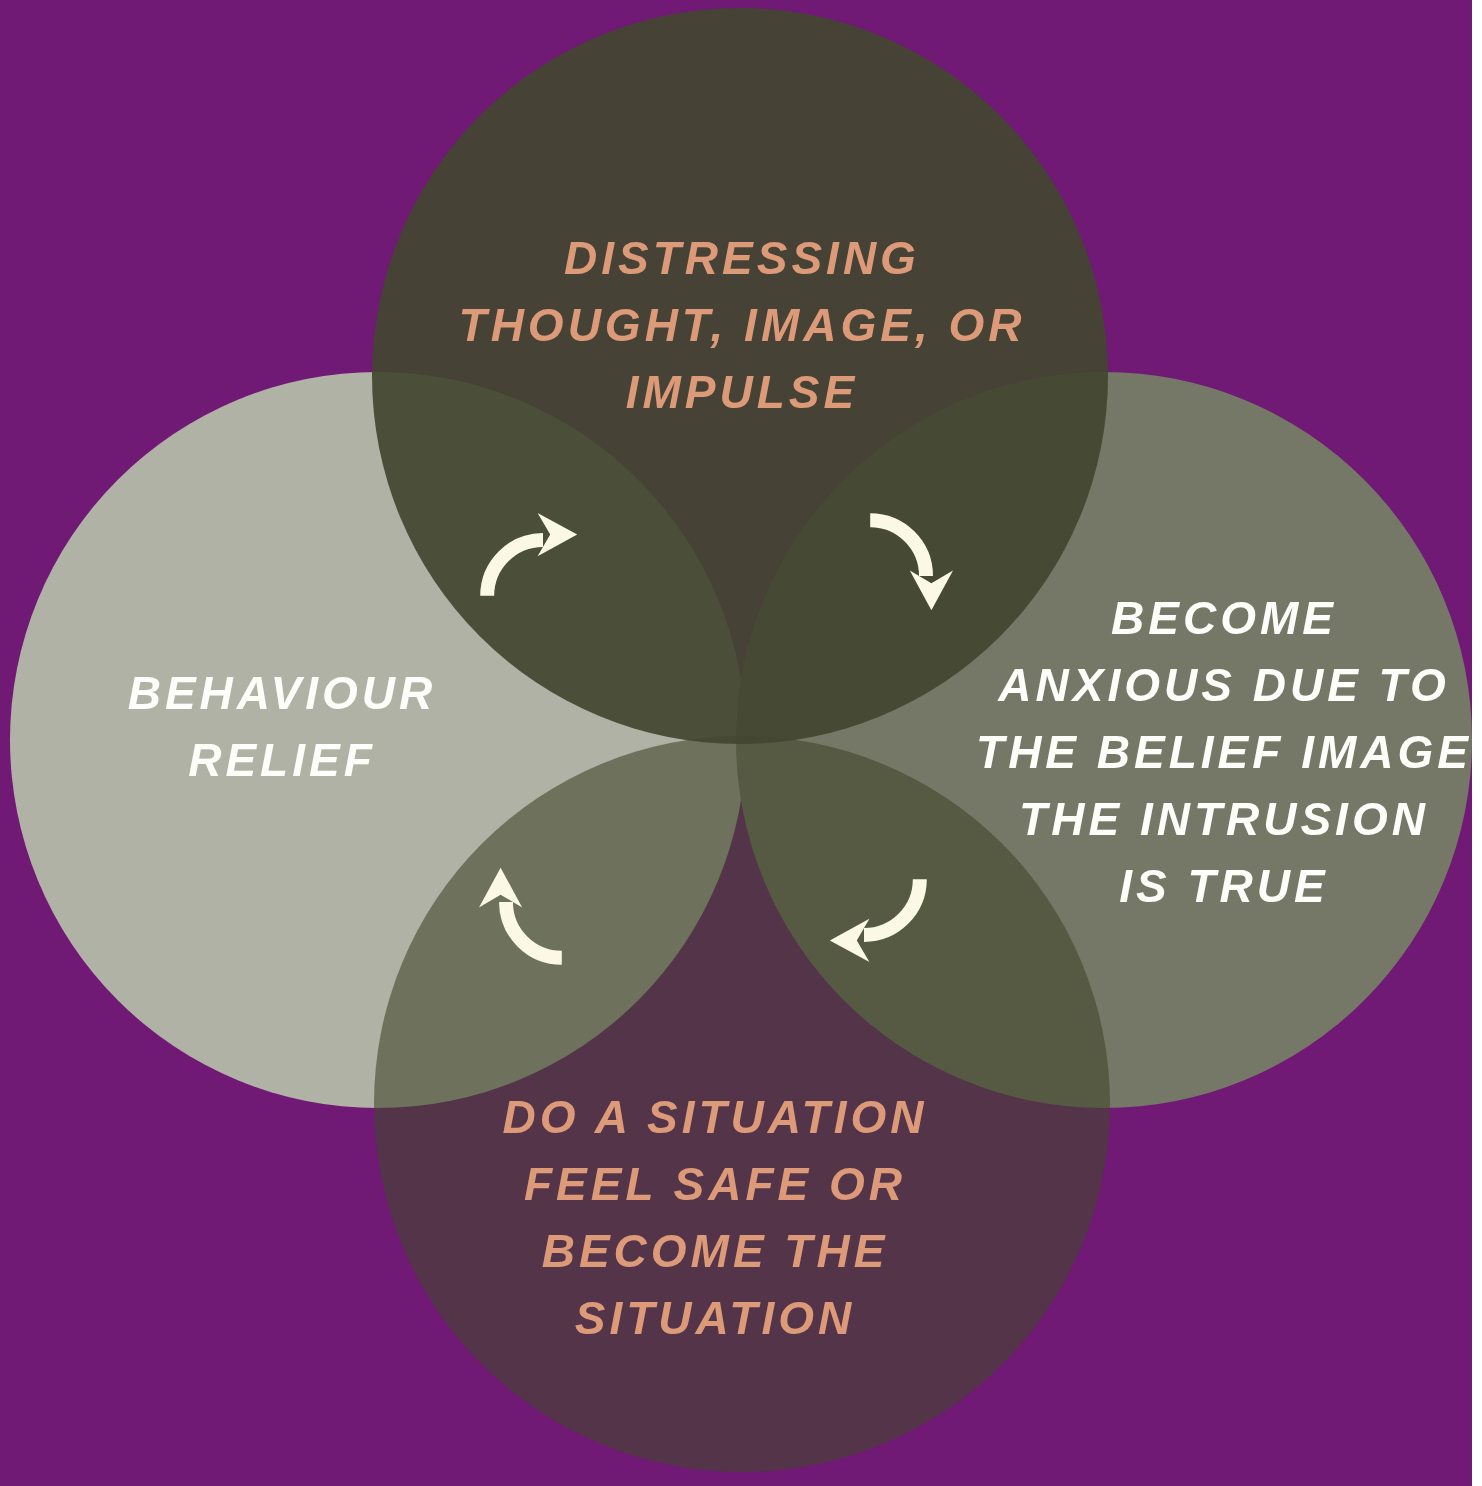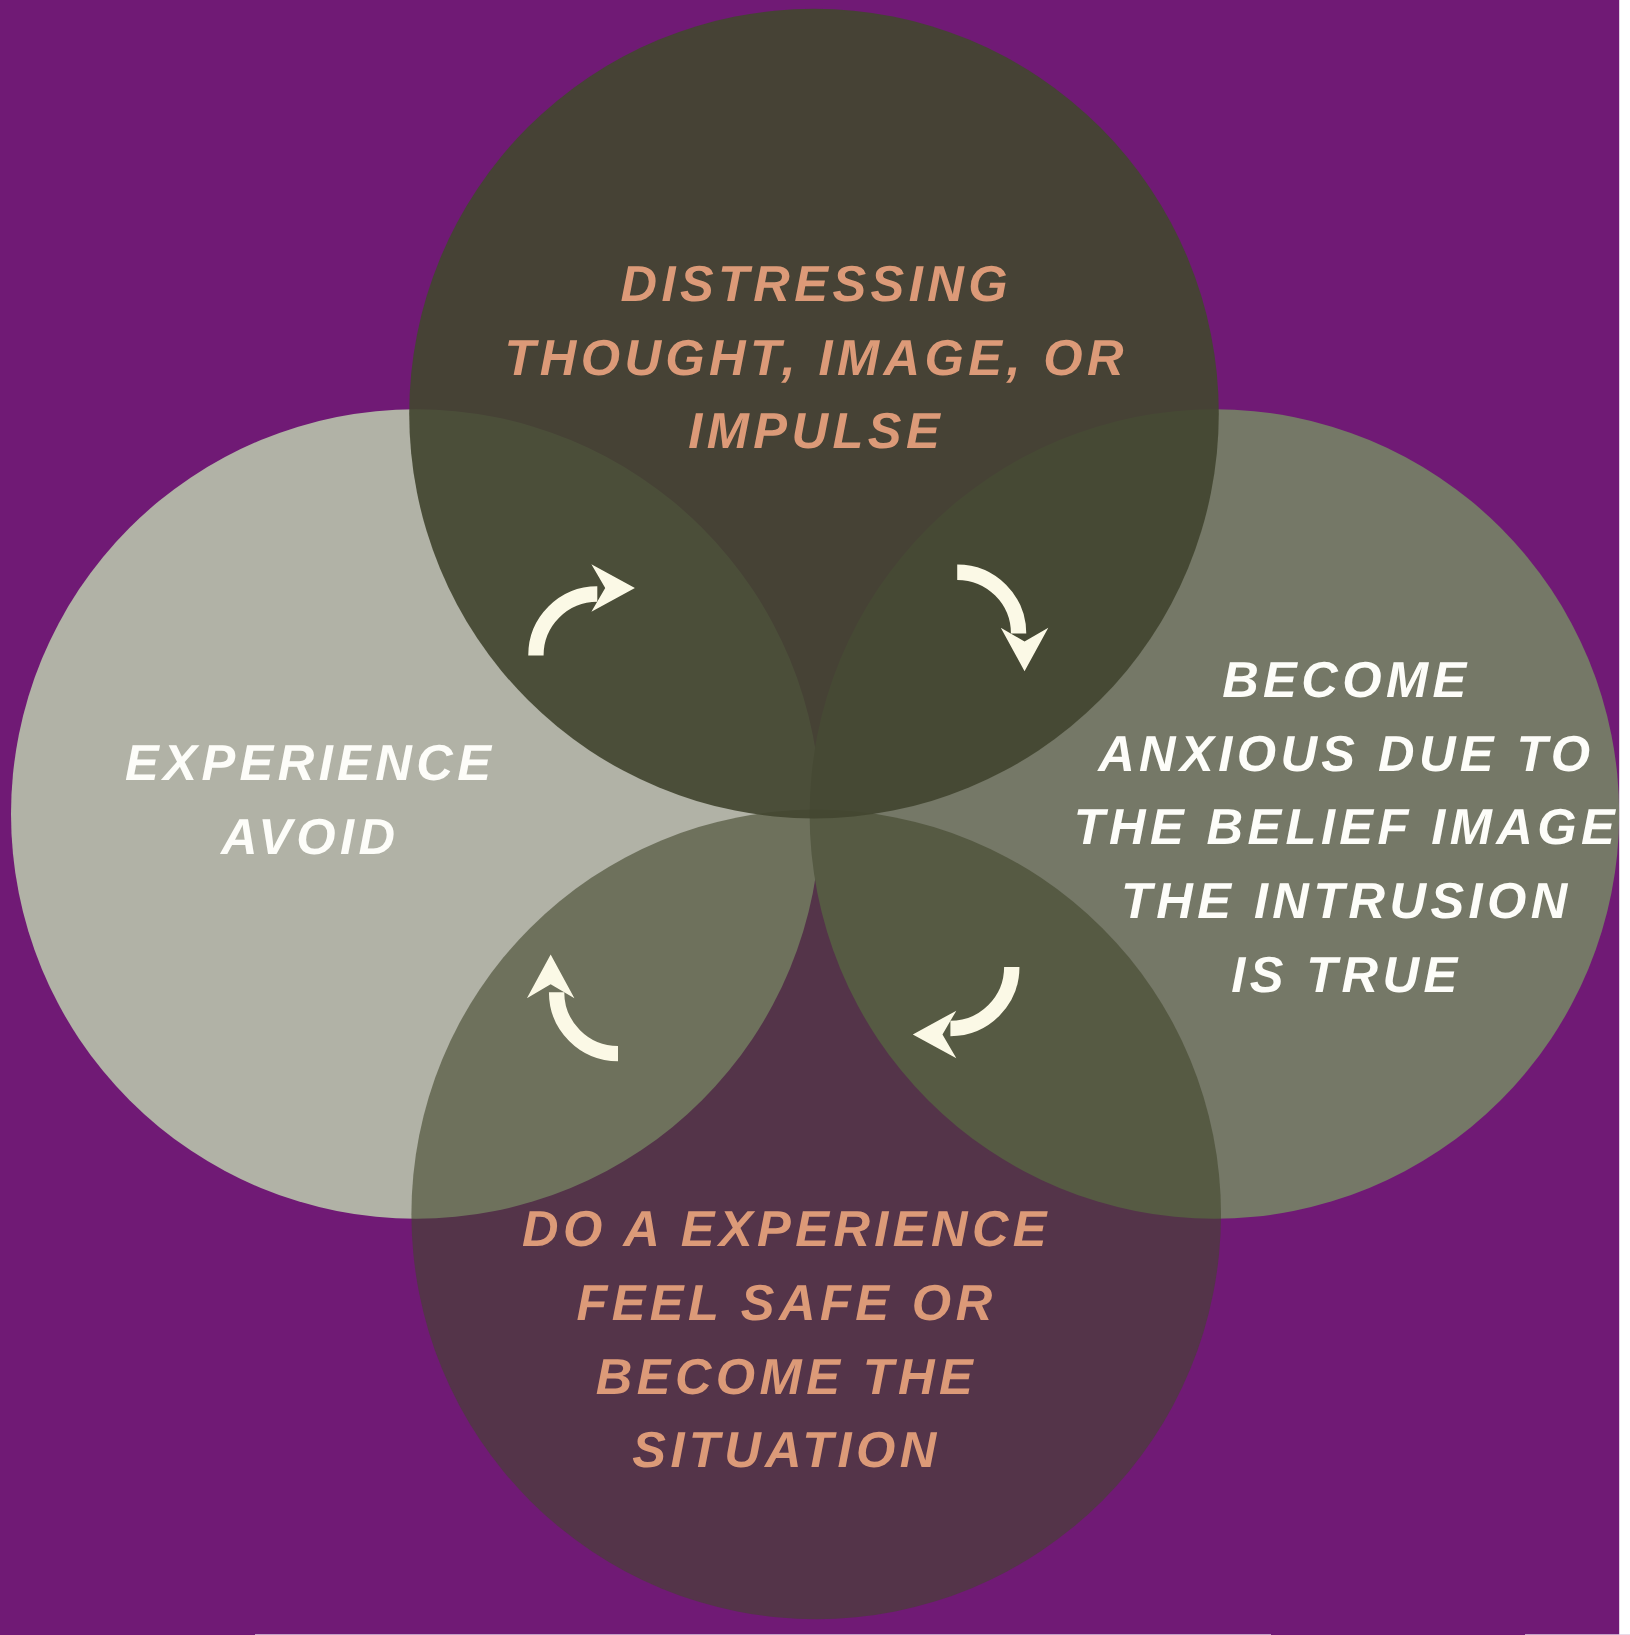--- a/index.html
+++ b/index.html
@@ -86,29 +86,29 @@
 
   <div class="label label-right white">
     <div>BECOME</div>
     <div>ANXIOUS DUE TO</div>
     <div>THE BELIEF IMAGE</div>
     <div>THE INTRUSION</div>
     <div>IS TRUE</div>
   </div>
 
   <div class="label label-bottom salmon">
-    <div>DO A EXPERIENCE</div>
+    <div>DO A SITUATION</div>
     <div>FEEL SAFE OR</div>
     <div>BECOME THE</div>
     <div>SITUATION</div>
   </div>
 
   <div class="label label-left white">
-    <div>EXPERIENCE</div>
-    <div>AVOID</div>
+    <div>BEHAVIOUR</div>
+    <div>RELIEF</div>
   </div>
 
   <svg class="arrow arrow-tl" viewBox="0 0 120 120">
       <use href="#curved-arrow"></use>
     </svg>
   <svg class="arrow arrow-tr" viewBox="0 0 120 120">
       <use href="#curved-arrow"></use>
     </svg>
   <svg class="arrow arrow-br" viewBox="0 0 120 120">
       <use href="#curved-arrow"></use>

